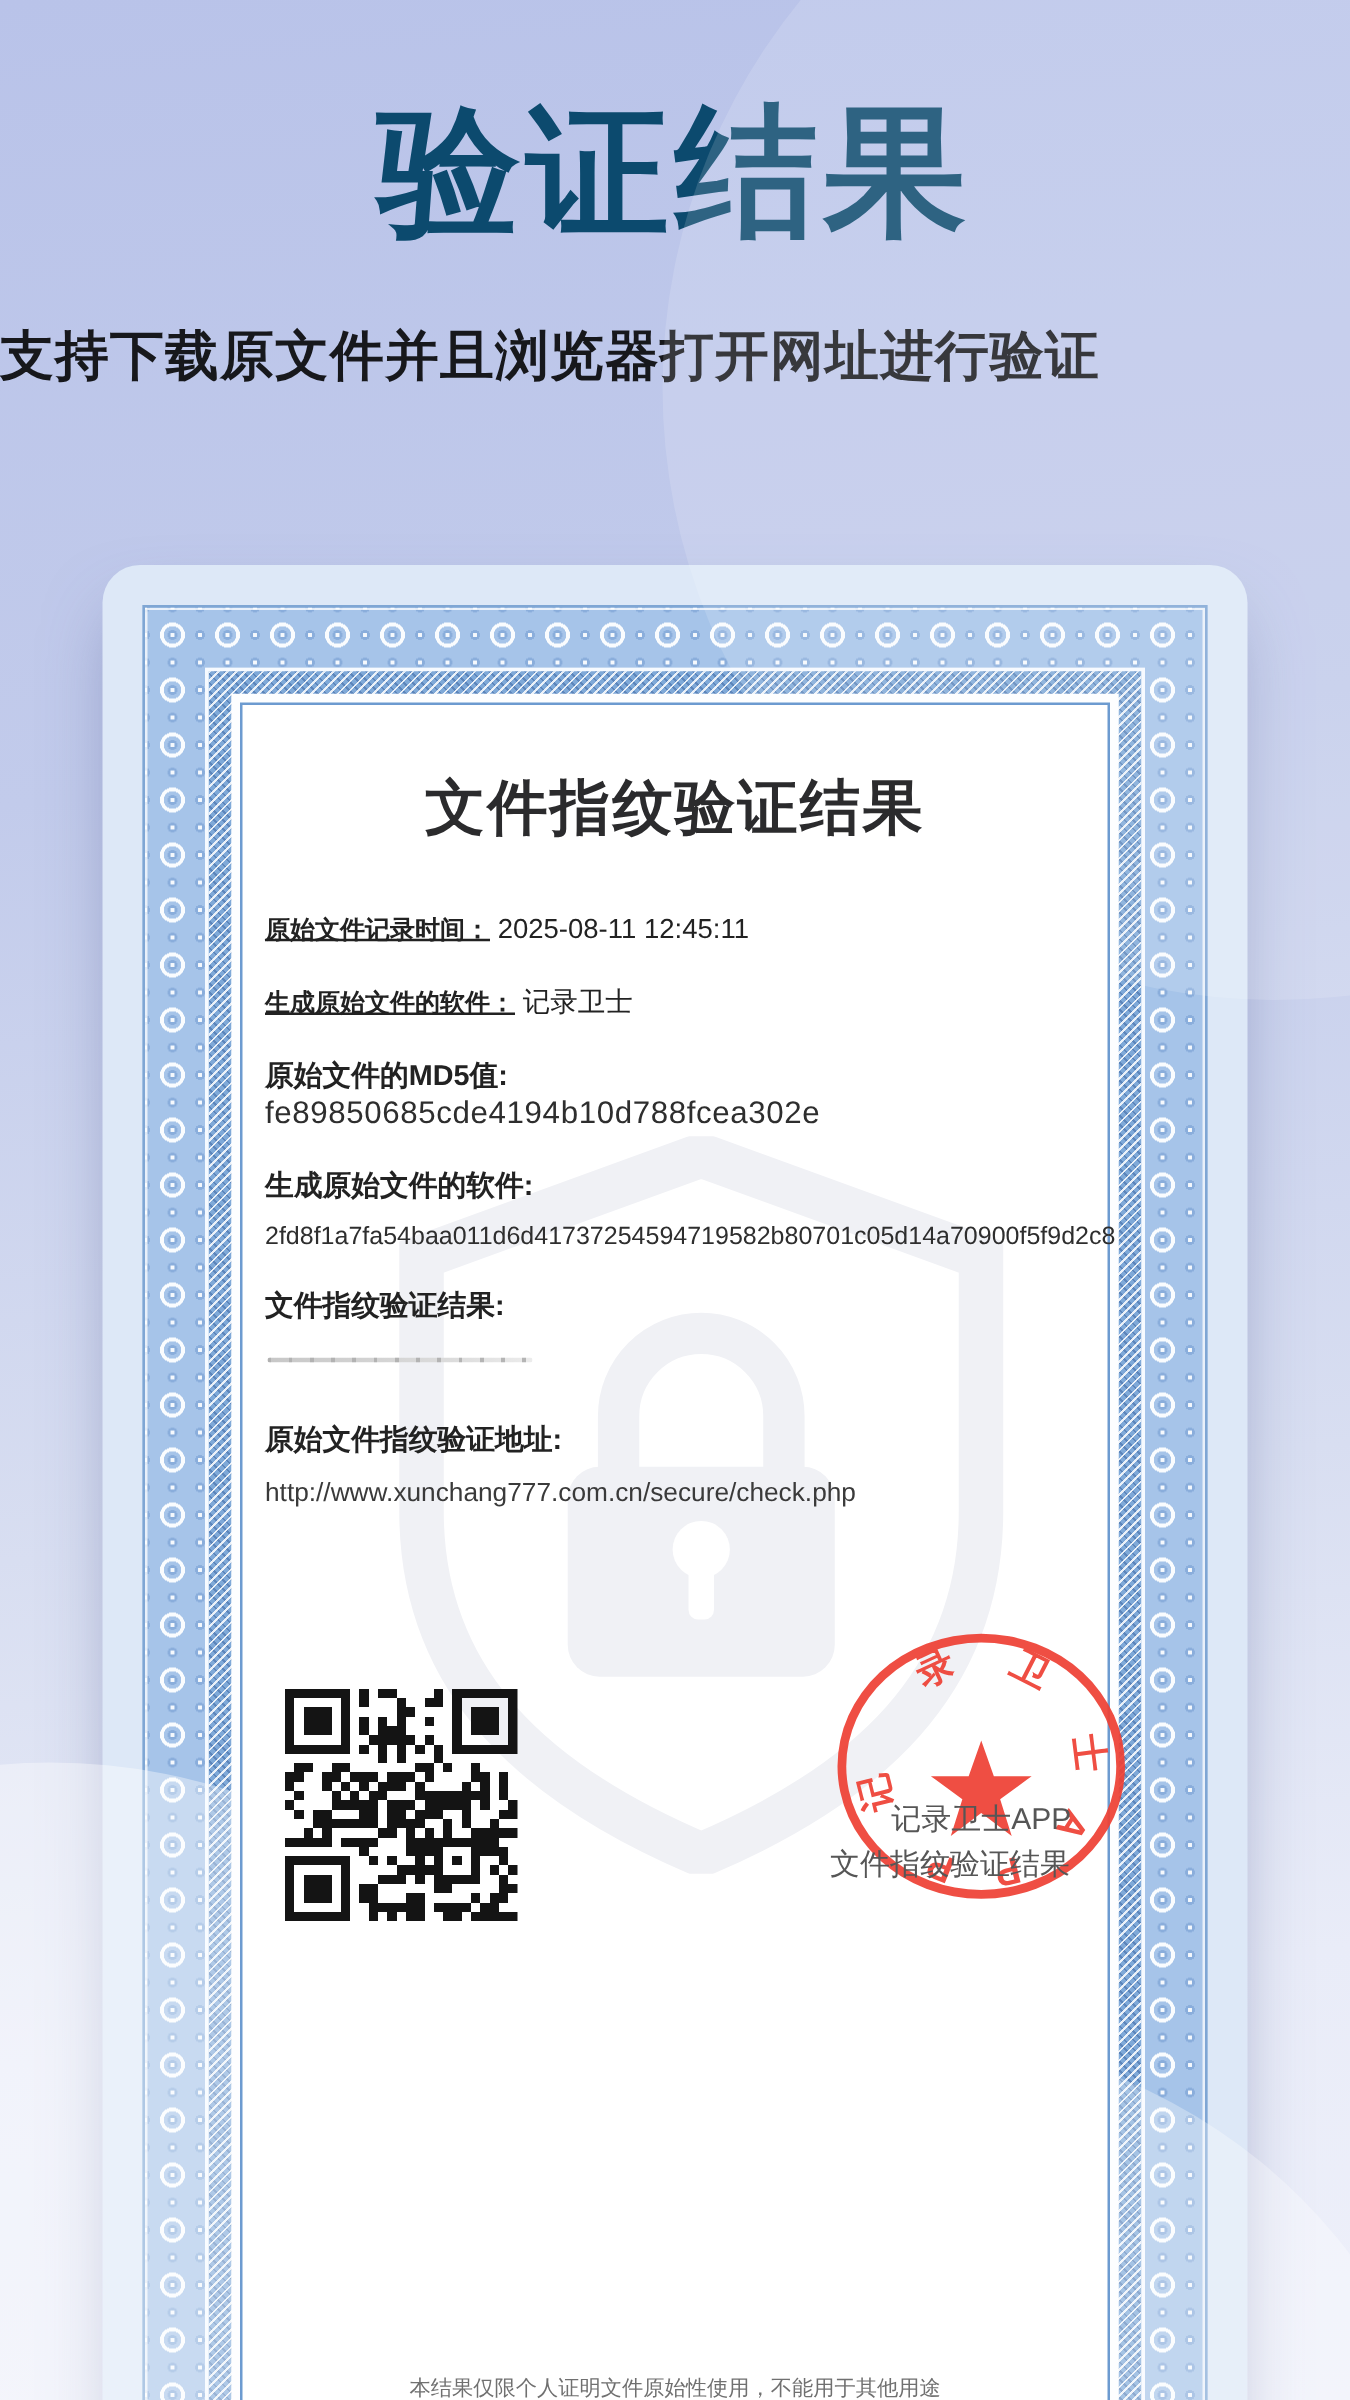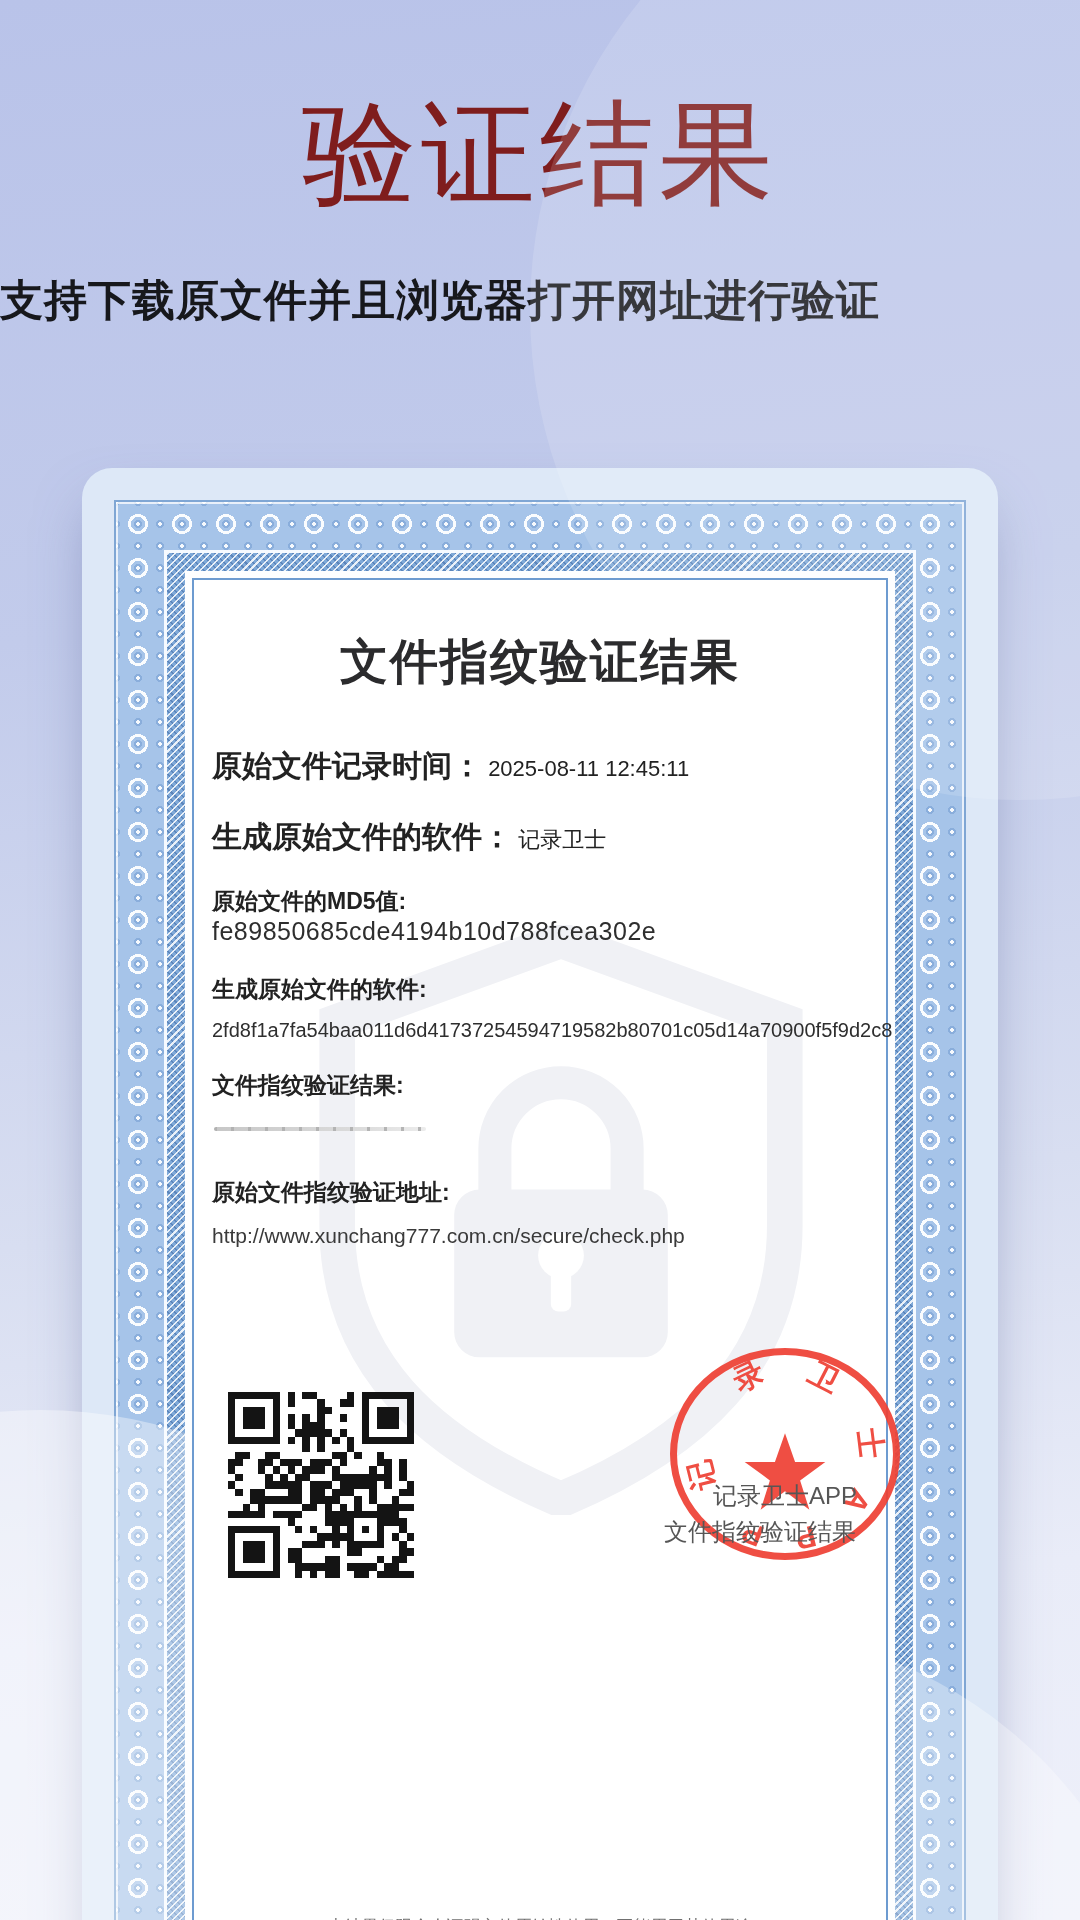--- a/index.html
+++ b/index.html
@@ -8,22 +8,22 @@
     overflow:hidden;position:relative;
     font-family:"Liberation Sans","DejaVu Sans",sans-serif;
     background:linear-gradient(175deg,#b9c3e9 0%,#c2cbeb 32%,#d8def1 62%,#e9ecf8 82%,#eef0fa 100%);
   }
   .bg-circle{position:absolute;border-radius:50%;pointer-events:none;}
   .bg-c1{width:980px;height:980px;right:-430px;top:-180px;background:rgba(255,255,255,0.14);}
   .bg-c2{width:940px;height:940px;left:-430px;bottom:-430px;background:rgba(255,255,255,0.38);}
   .bg-c3{width:880px;height:880px;left:290px;bottom:-590px;background:rgba(255,255,255,0.30);}
 
   .page-title{
-    margin:0;padding-top:78px;text-align:center;
-    font-size:114px;font-weight:400;letter-spacing:5px;color:#7f1d1d;
+    margin:0;padding-top:62px;text-align:center;
+    font-size:114px;font-weight:700;letter-spacing:5px;color:#0c4a6e;
   }
   .page-subtitle{
     margin-top:40px;text-align:left;
     font-size:43px;font-weight:600;letter-spacing:1px;color:#17181c;
   }
 
   
   .card{
     width:916px;margin:138px auto 0;
     background:#dde8f7;border-radius:30px;padding:32px;
@@ -64,21 +64,21 @@
 
   .cert-title{
     margin:24px 0 0;text-align:center;
     font-size:48px;font-weight:800;letter-spacing:2px;color:#2b2b2d;
   }
   .cert-desc{
     margin:30px 0 0;font-size:27px;line-height:1.58;color:#2a2a2c;
   }
   .fields{margin-top:52px;}
   .f-row{font-size:22px;color:#222;}
-  .f-row .lbl{font-weight:800;font-size:30px;}
+  .f-row .lbl{font-weight:800;font-size:20px;text-decoration:underline;}
   .mt30{margin-top:30px;}
   .f-label{font-weight:800;font-size:23px;color:#222;margin-top:28px;}
   .f-md5{margin-top:0;font-size:25px;color:#2e2e2e;letter-spacing:0.5px;}
   .f-hash{margin-top:14px;font-size:20px;color:#2e2e2e;}
   .divider{
     margin:26px 0 0 2px;width:212px;height:4px;border-radius:2px;
     background-image:
       repeating-linear-gradient(90deg, rgba(175,175,175,0.9) 0 3px, rgba(0,0,0,0) 3px 17px),
       linear-gradient(90deg,#c7c7c7,#dcdcdc 70%,#ececec);
   }

